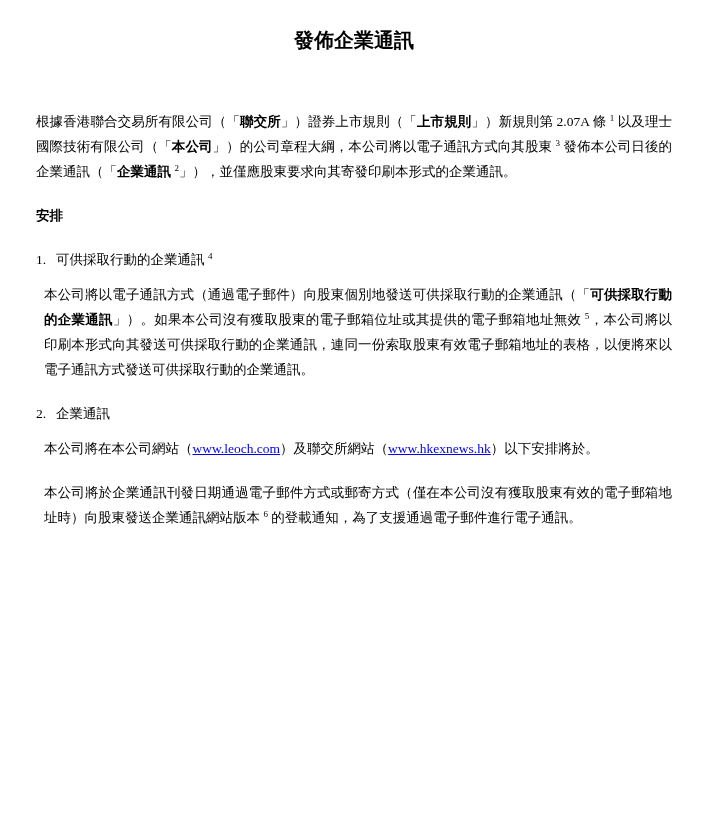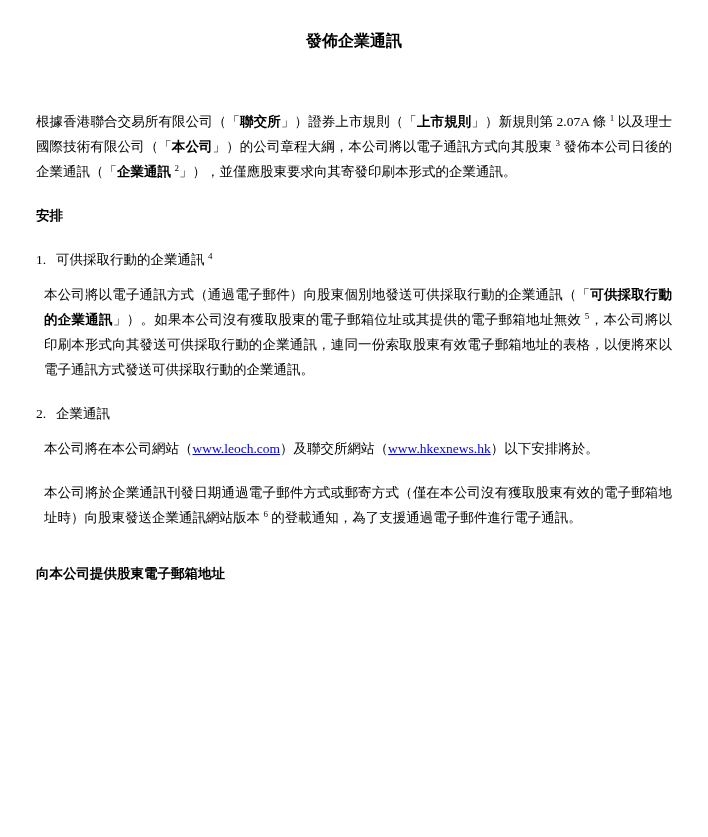--- a/index.html
+++ b/index.html
@@ -15,21 +15,21 @@
     font-family: "Liberation Serif", "DejaVu Serif", serif;
   }
   .doc {
     padding: 0 36px;
     font-size: 13.5px;
     line-height: 25px;
     text-align: justify;
   }
   h1.title {
     text-align: center;
-    font-size: 16px;
+    font-size: 20px;
     line-height: 27px;
     font-weight: bold;
     margin: 27px 0 55px 0;
   }
   .block { margin: 19px 0 0 0; }
   .block.h { font-weight: bold; }
   .block.pi { margin-left: 8px; }
   .block.li { position: relative; padding-left: 20px; }
   .block.li .num { position: absolute; left: 0; top: 0; }
   .li + .pi { margin-top: 10px; }
@@ -51,15 +51,14 @@
 <div class="doc">
   <h1 class="title">發佈企業通訊</h1>
   <main id="doc-blocks">
       <div class="block p"><span>根據香港聯合交易所有限公司（「</span><span class="b">聯交所</span><span>」）證券上市規則（「</span><span class="b">上市規則</span><span>」）新規則第 2.07A 條 </span><span class="sup">1</span><span> 以及理士國際技術有限公司（「</span><span class="b">本公司</span><span>」）的公司章程大綱，本公司將以電子通訊方式向其股東 </span><span class="sup">3</span><span> 發佈本公司日後的企業通訊（「</span><span class="b">企業通訊</span><span> </span><span class="sup">2</span><span>」），並僅應股東要求向其寄發印刷本形式的企業通訊。</span></div>
       <div class="block h"><span>安排</span></div>
       <div class="block li"><span class="num">1.</span><span>可供採取行動的企業通訊 </span><span class="sup">4</span></div>
       <div class="block pi"><span>本公司將以電子通訊方式（通過電子郵件）向股東個別地發送可供採取行動的企業通訊（「</span><span class="b">可供採取行動的企業通訊</span><span>」）。如果本公司沒有獲取股東的電子郵箱位址或其提供的電子郵箱地址無效 </span><span class="sup">5</span><span>，本公司將以印刷本形式向其發送可供採取行動的企業通訊，連同一份索取股東有效電子郵箱地址的表格，以便將來以電子通訊方式發送可供採取行動的企業通訊。</span></div>
       <div class="block li"><span class="num">2.</span><span>企業通訊</span></div>
       <div class="block pi"><span>本公司將在本公司網站（</span><a class="link" href="#">www.leoch.com</a><span>）及聯交所網站（</span><a class="link" href="#">www.hkexnews.hk</a><span>）以下安排將於。</span></div>
       <div class="block pi"><span>本公司將於企業通訊刊發日期通過電子郵件方式或郵寄方式（僅在本公司沒有獲取股東有效的電子郵箱地址時）向股東發送企業通訊網站版本 </span><span class="sup">6</span><span> 的登載通知，為了支援通過電子郵件進行電子通訊。</span></div>
-      <div class="block h"><span>向本公司提供股東電子郵箱地址</span></div>
     </main>
 </div>
 
 </body></html>

